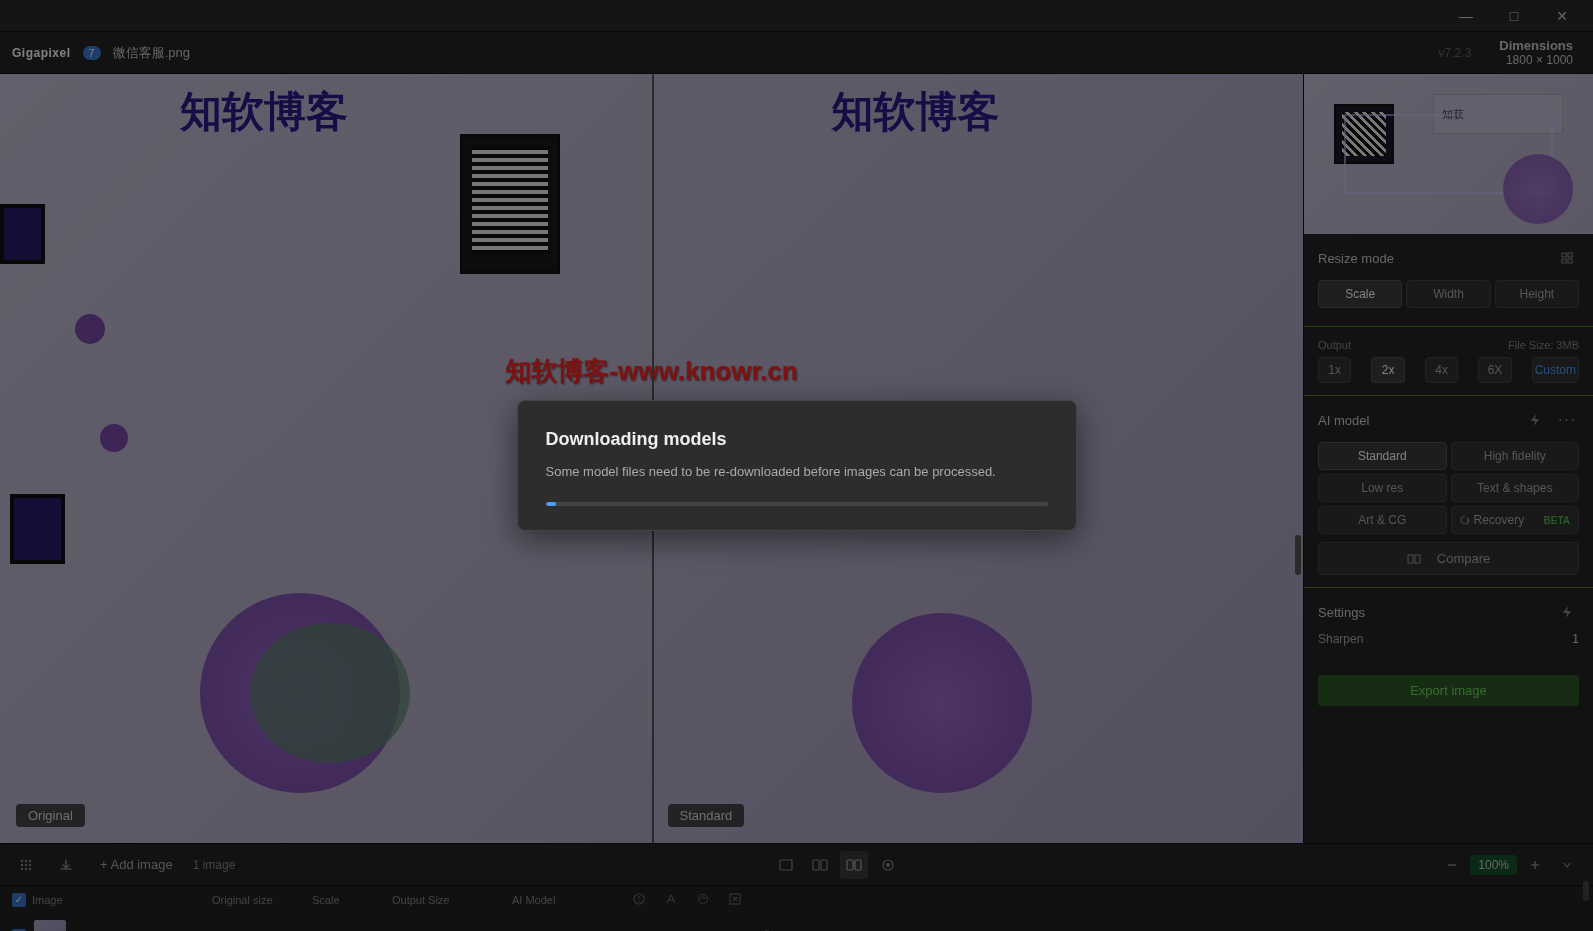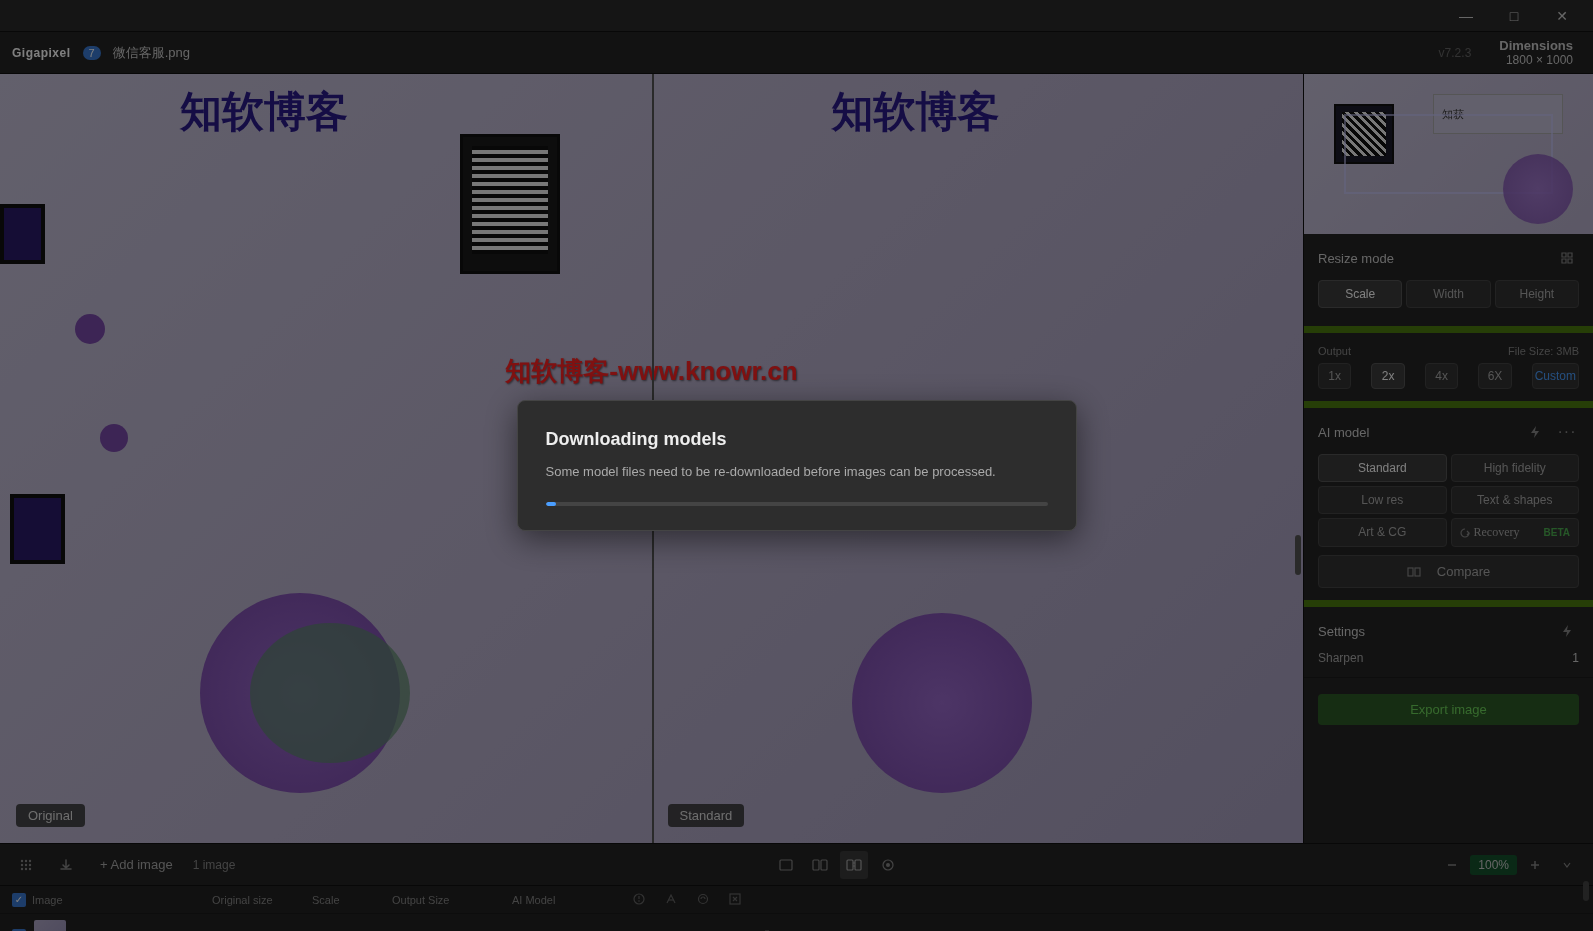--- a/index.html
+++ b/index.html
@@ -228,21 +228,21 @@
       top: 40px;
       left: 40px;
       right: 40px;
       bottom: 40px;
       border: 2px solid rgba(200,200,255,0.6);
     }
 
     
     .panel-section {
       padding: 12px 14px;
-      border-bottom: 7px solid #4d7c0f;
+      border-bottom: 1px solid #4d7c0f;
     }
     .section-header {
       display: flex;
       align-items: center;
       justify-content: space-between;
       margin-bottom: 10px;
     }
     .section-title {
       color: #ccc;
       font-size: 13px;
@@ -688,21 +688,21 @@
           </div>
         </div>
       </div>
       <div class="model-grid">
         <div class="model-btn active">Standard</div>
         <div class="model-btn">High fidelity</div>
         <div class="model-btn">Low res</div>
         <div class="model-btn">Text &amp; shapes</div>
         <div class="model-btn">Art &amp; CG</div>
         <div class="model-btn beta">
-          <span style="display:flex;align-items:center;gap:4px;font-family:Liberation Serif, serif;">
+          <span style="display:flex;align-items:center;gap:4px;">
             <svg width="10" height="10" viewBox="0 0 10 10" fill="none">
               <path d="M5 1 C3 1 1 2.8 1 5 C1 7.2 3 9 5 9 C7 9 9 7.2 9 5" stroke="#888" stroke-width="1.2" fill="none"></path>
               <path d="M7 3 L9 5 L7 7" stroke="#888" stroke-width="1.2" fill="none"></path>
             </svg>
             <span>Recovery</span>
           </span>
           <span class="beta-tag">BETA</span>
         </div>
       </div>
       <div class="compare-btn">

